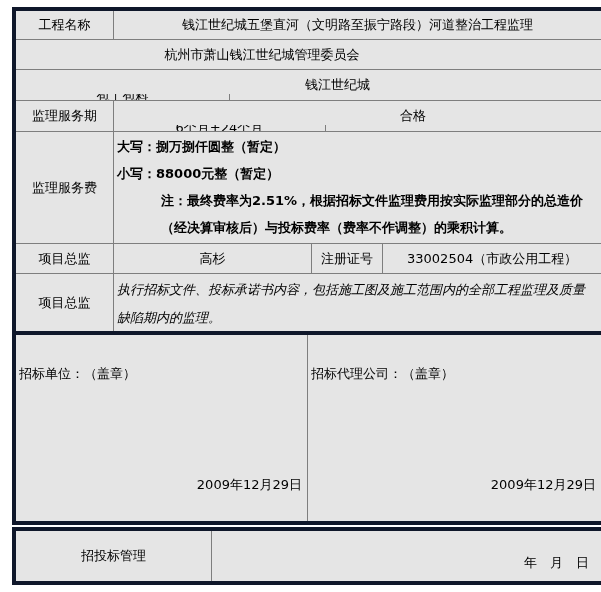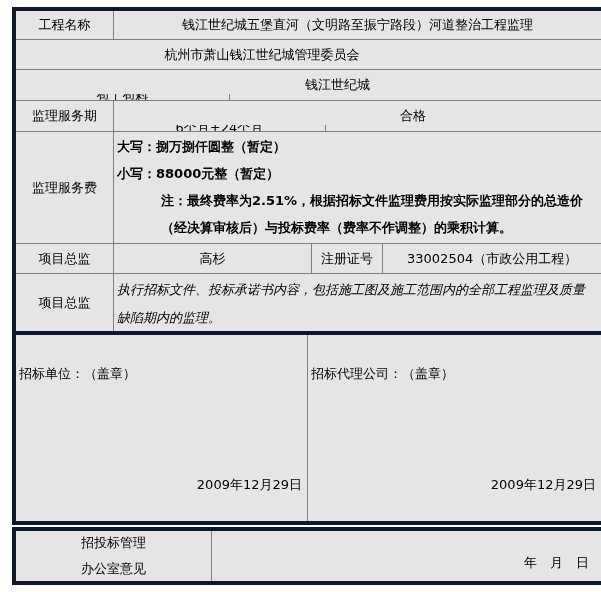--- a/index.html
+++ b/index.html
@@ -152,21 +152,20 @@
         <div class="stamp-label">招标代理公司：（盖章）</div>
         <div class="stamp-date">2009年12月29日</div>
       </div>
     </div>
   </div>
 
   <div class="tbl tbl-office">
     <div class="row" style="height:100%; border-bottom:none;">
       <div class="office-label">
         <div>招投标管理</div>
-        <div>办公室意见</div>
       </div>
       <div class="office-right">
         <div class="office-date">年　月　日</div>
       </div>
     </div>
   </div>
 
 </div>
 
 </body></html>

